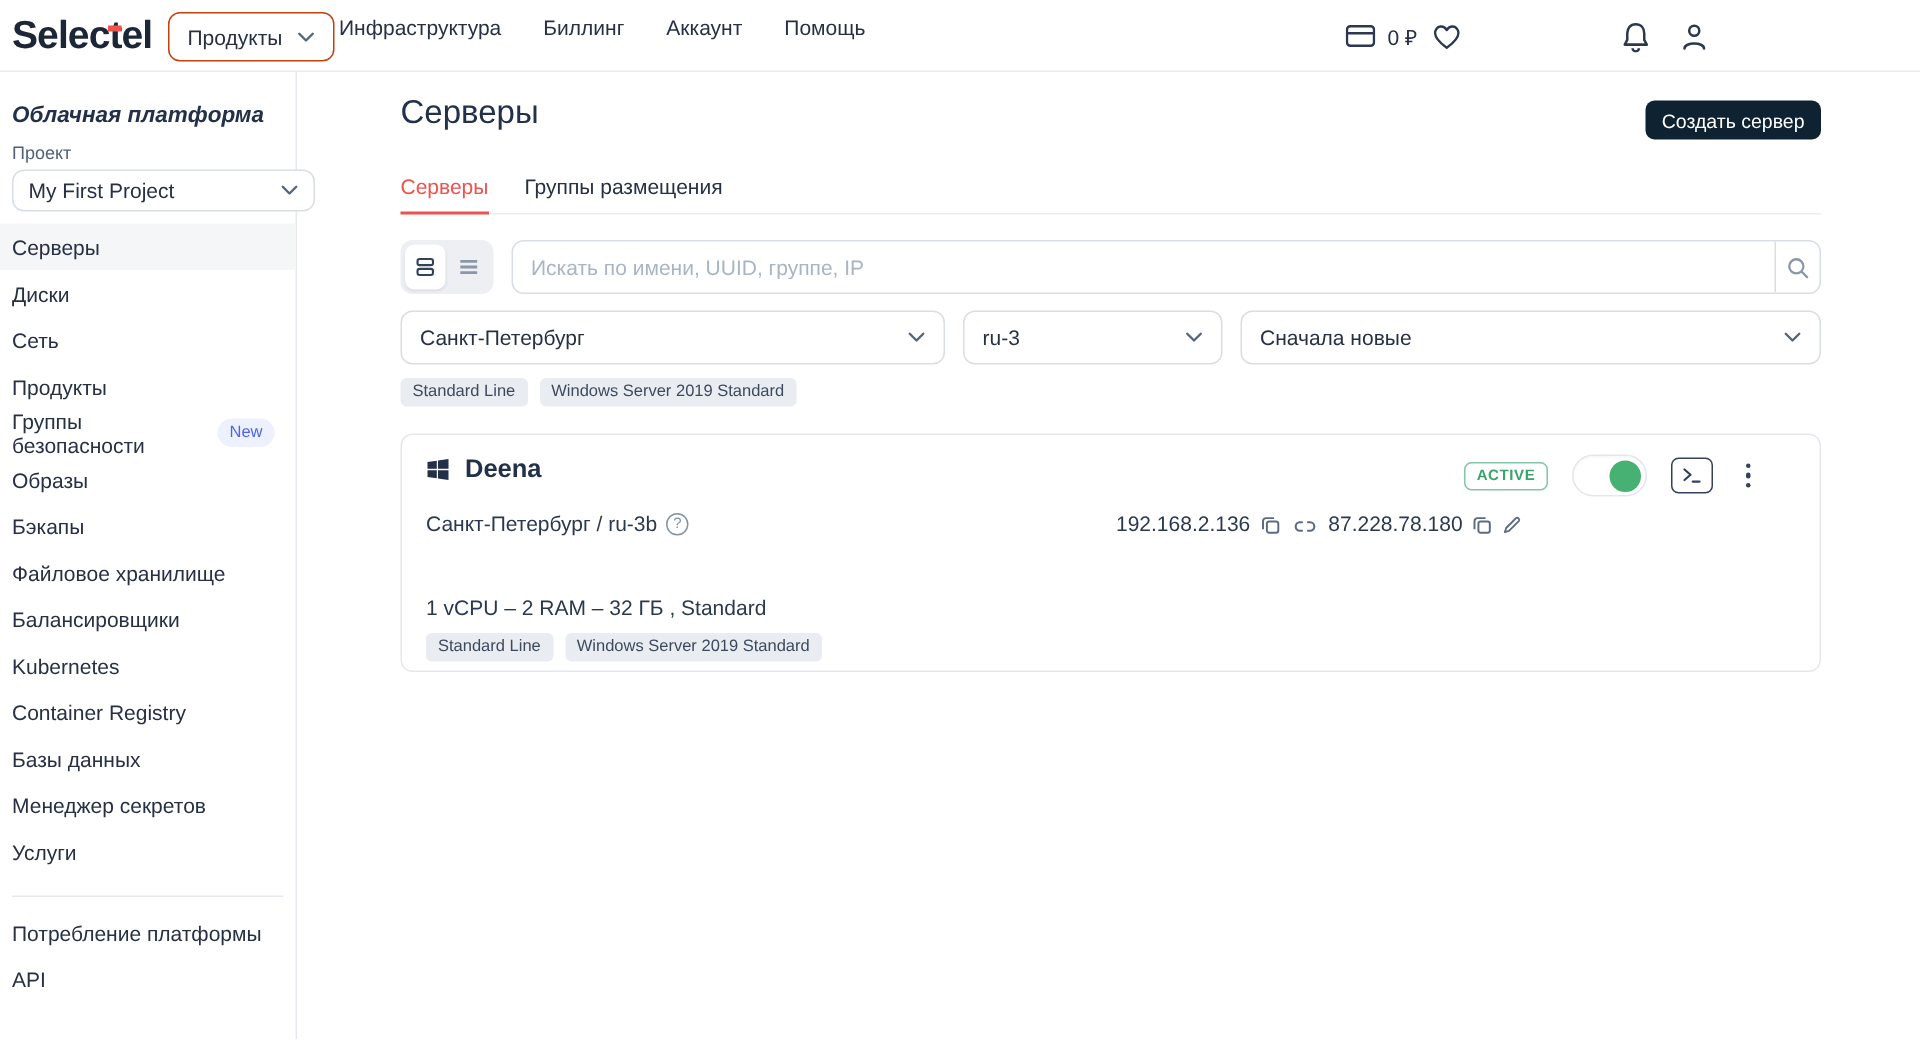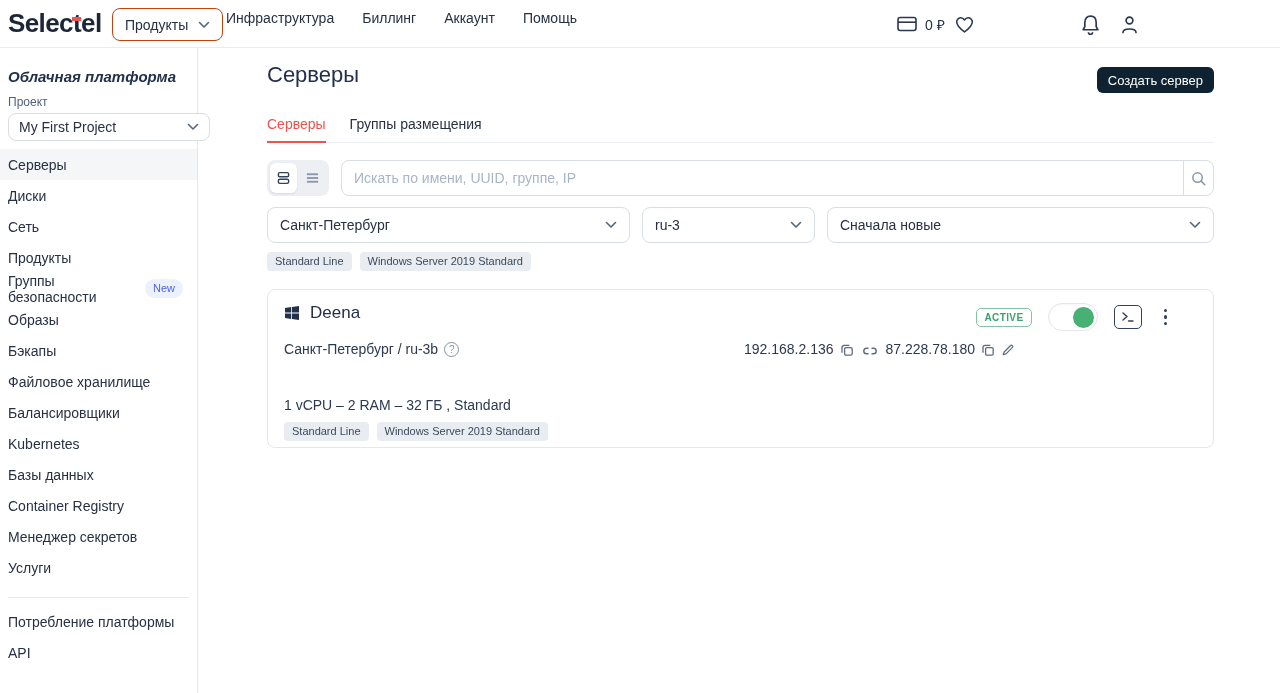--- a/index.html
+++ b/index.html
@@ -54,21 +54,21 @@
 
   .filter { position:absolute; top:207px; height:36px; border:1px solid #d9dee4; border-radius:8px; background:#fff;
             display:flex; align-items:center; justify-content:space-between; padding:0 12px; font-size:14px; color:#273143; cursor:pointer; }
   .chev { color:#55657d; display:flex; }
 
   .chips { position:absolute; left:267px; top:252px; display:flex; gap:8px; }
   .chip { background:#e9ecf0; color:#3c4a5e; font-size:11px; line-height:11px; padding:4px 8px; border-radius:4px; }
 
   
   .card { position:absolute; left:267px; top:289px; width:947px; height:159px; border:1px solid #e4e8ec; border-radius:8px; background:#fff; }
-  .card-name { position:absolute; left:16px; top:13px; display:flex; align-items:center; gap:10px; font-size:17px; font-weight:400; color:#22304a; }
+  .card-name { position:absolute; left:16px; top:13px; display:flex; align-items:center; gap:10px; font-size:17px; font-weight:700; color:#22304a; }
   .card-right { position:absolute; right:40px; top:13px; display:flex; align-items:center; gap:16px; }
   .badge-active { border:1px solid #80c7a4; color:#3aa26d; font-size:10px; font-weight:700; letter-spacing:.4px; padding:3px 7px; border-radius:5px; }
   .toggle { width:50px; height:28px; border:1px solid #e2e7eb; border-radius:15px; position:relative; background:#fff; cursor:pointer;
             box-shadow:inset 0 1px 2px rgba(0,0,0,.04); }
   .toggle .knob { position:absolute; right:3px; top:2.5px; width:21px; height:21px; border-radius:50%; background:#47b173; }
   .console-btn { width:28px; height:24px; border:1.5px solid #33415c; border-radius:5px; display:flex; align-items:center; justify-content:center; color:#33415c; cursor:pointer; background:#fff; }
   .kebab { display:flex; flex-direction:column; gap:3px; padding:3px 6px; cursor:pointer; }
   .kebab i { width:3.5px; height:3.5px; border-radius:50%; background:#33415c; }
 
   .crow { position:absolute; display:flex; align-items:center; gap:6px; font-size:14px; color:#2b3950; }
@@ -180,24 +180,24 @@
       <div class="sb-item">
           <span>Файловое хранилище</span>
         </div>
       <div class="sb-item">
           <span>Балансировщики</span>
         </div>
       <div class="sb-item">
           <span>Kubernetes</span>
         </div>
       <div class="sb-item">
+          <span>Container Registry</span>
+        </div>
+      <div class="sb-item">
           <span>Базы данных</span>
-        </div>
-      <div class="sb-item">
-          <span>Container Registry</span>
         </div>
       <div class="sb-item">
           <span>Менеджер секретов</span>
         </div>
       <div class="sb-item">
           <span>Услуги</span>
         </div>
     </div>
 
     <div class="sb-divider"></div>

